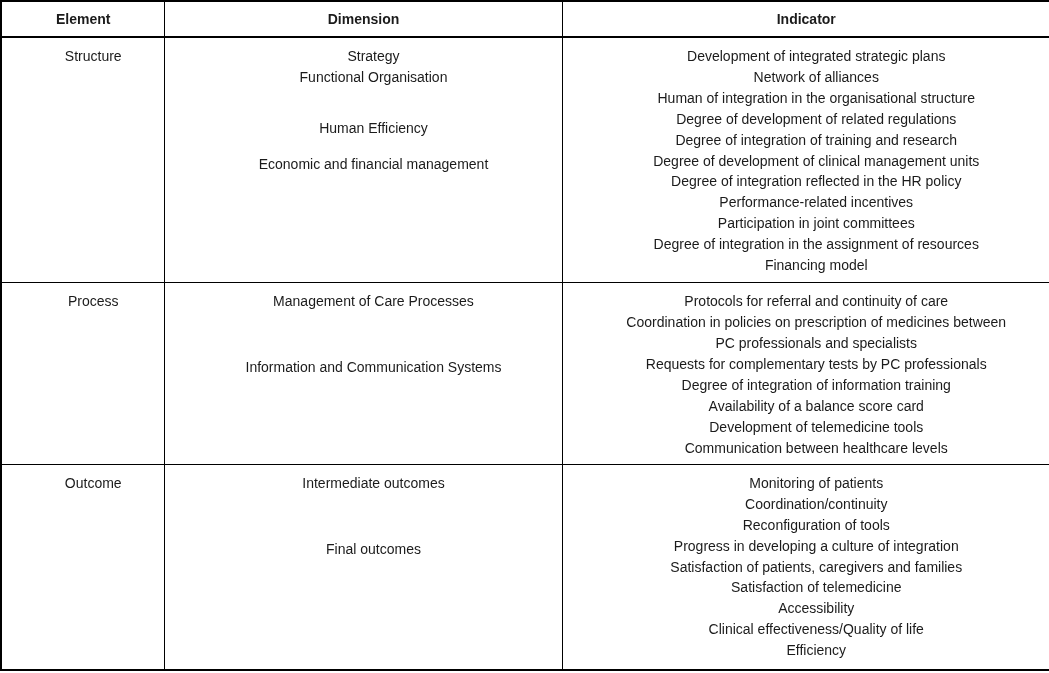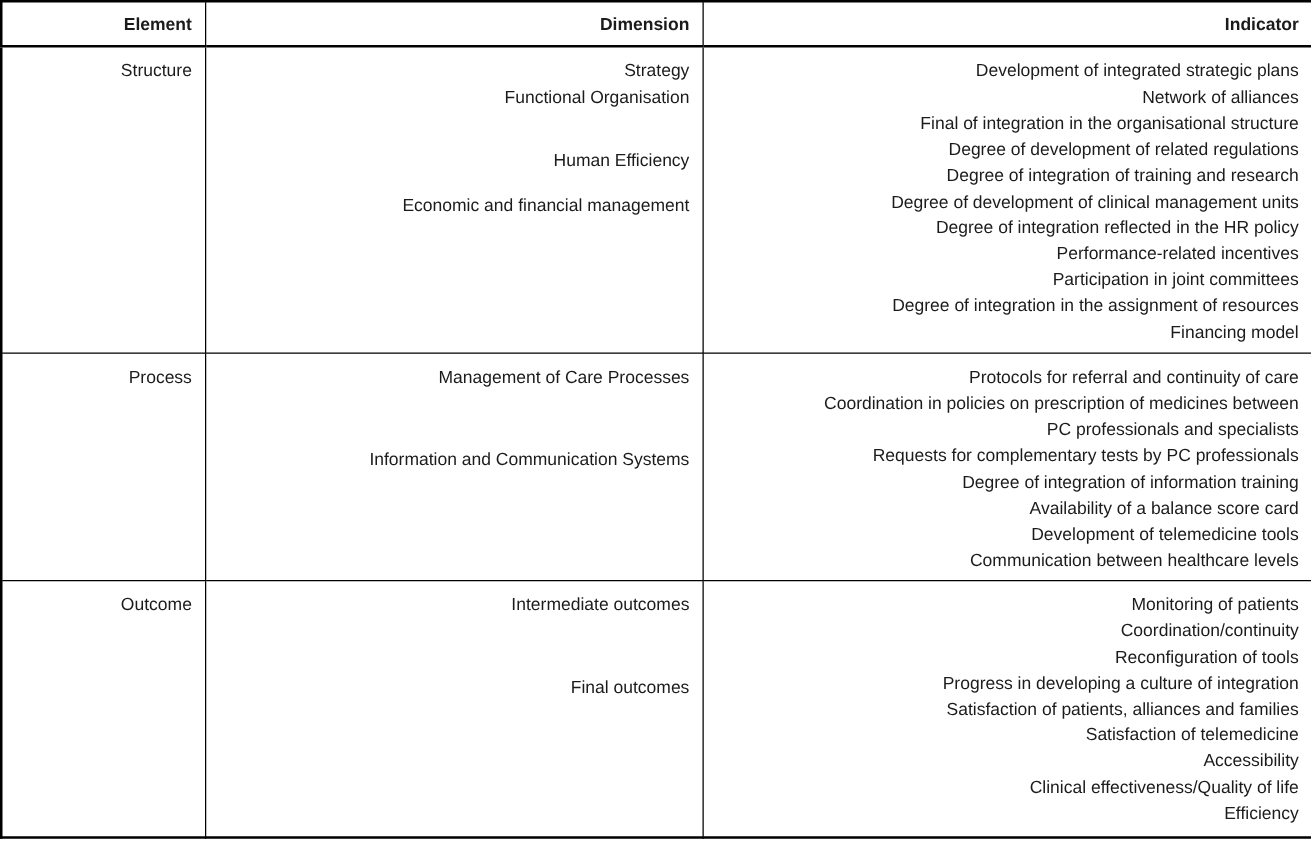--- a/index.html
+++ b/index.html
@@ -24,21 +24,21 @@
     width: 1049px;
     height: 671px;
     border-collapse: collapse;
     table-layout: fixed;
     border: 2px solid #000000;
   }
   table.main-table th,
   table.main-table td {
     border: 1px solid #000000;
     vertical-align: top;
-    text-align: right;
+    text-align: center;
     padding: 8px 10px 4px 11px;
     box-sizing: border-box;
     overflow: hidden;
   }
   table.main-table thead th {
     font-weight: bold;
     border-bottom: 2px solid #000000;
     padding-top: 9px;
   }
   thead tr { height: 36px; }
@@ -80,21 +80,21 @@
             <div class="line">Functional Organisation</div>
             <div class="line blank"></div>
             <div class="line blank"></div>
             <div class="line">Human Efficiency</div>
             <div class="line blank"></div>
             <div class="line">Economic and financial management</div>
           </td>
           <td class="col-indicator">
             <div class="line">Development of integrated strategic plans</div>
             <div class="line">Network of alliances</div>
-            <div class="line">Final of integration in the organisational structure</div>
+            <div class="line">Human of integration in the organisational structure</div>
             <div class="line">Degree of development of related regulations</div>
             <div class="line">Degree of integration of training and research</div>
             <div class="line">Degree of development of clinical management units</div>
             <div class="line">Degree of integration reflected in the HR policy</div>
             <div class="line">Performance-related incentives</div>
             <div class="line">Participation in joint committees</div>
             <div class="line">Degree of integration in the assignment of resources</div>
             <div class="line">Financing model</div>
           </td>
         </tr>
@@ -129,21 +129,21 @@
             <div class="line blank"></div>
             <div class="line blank"></div>
             <div class="line blank"></div>
             <div class="line">Final outcomes</div>
           </td>
           <td class="col-indicator">
             <div class="line">Monitoring of patients</div>
             <div class="line">Coordination/continuity</div>
             <div class="line">Reconfiguration of tools</div>
             <div class="line">Progress in developing a culture of integration</div>
-            <div class="line">Satisfaction of patients, alliances and families</div>
+            <div class="line">Satisfaction of patients, caregivers and families</div>
             <div class="line">Satisfaction of telemedicine</div>
             <div class="line">Accessibility</div>
             <div class="line">Clinical effectiveness/Quality of life</div>
             <div class="line">Efficiency</div>
           </td>
         </tr>
       </tbody>
   </table>
 </div>
 

